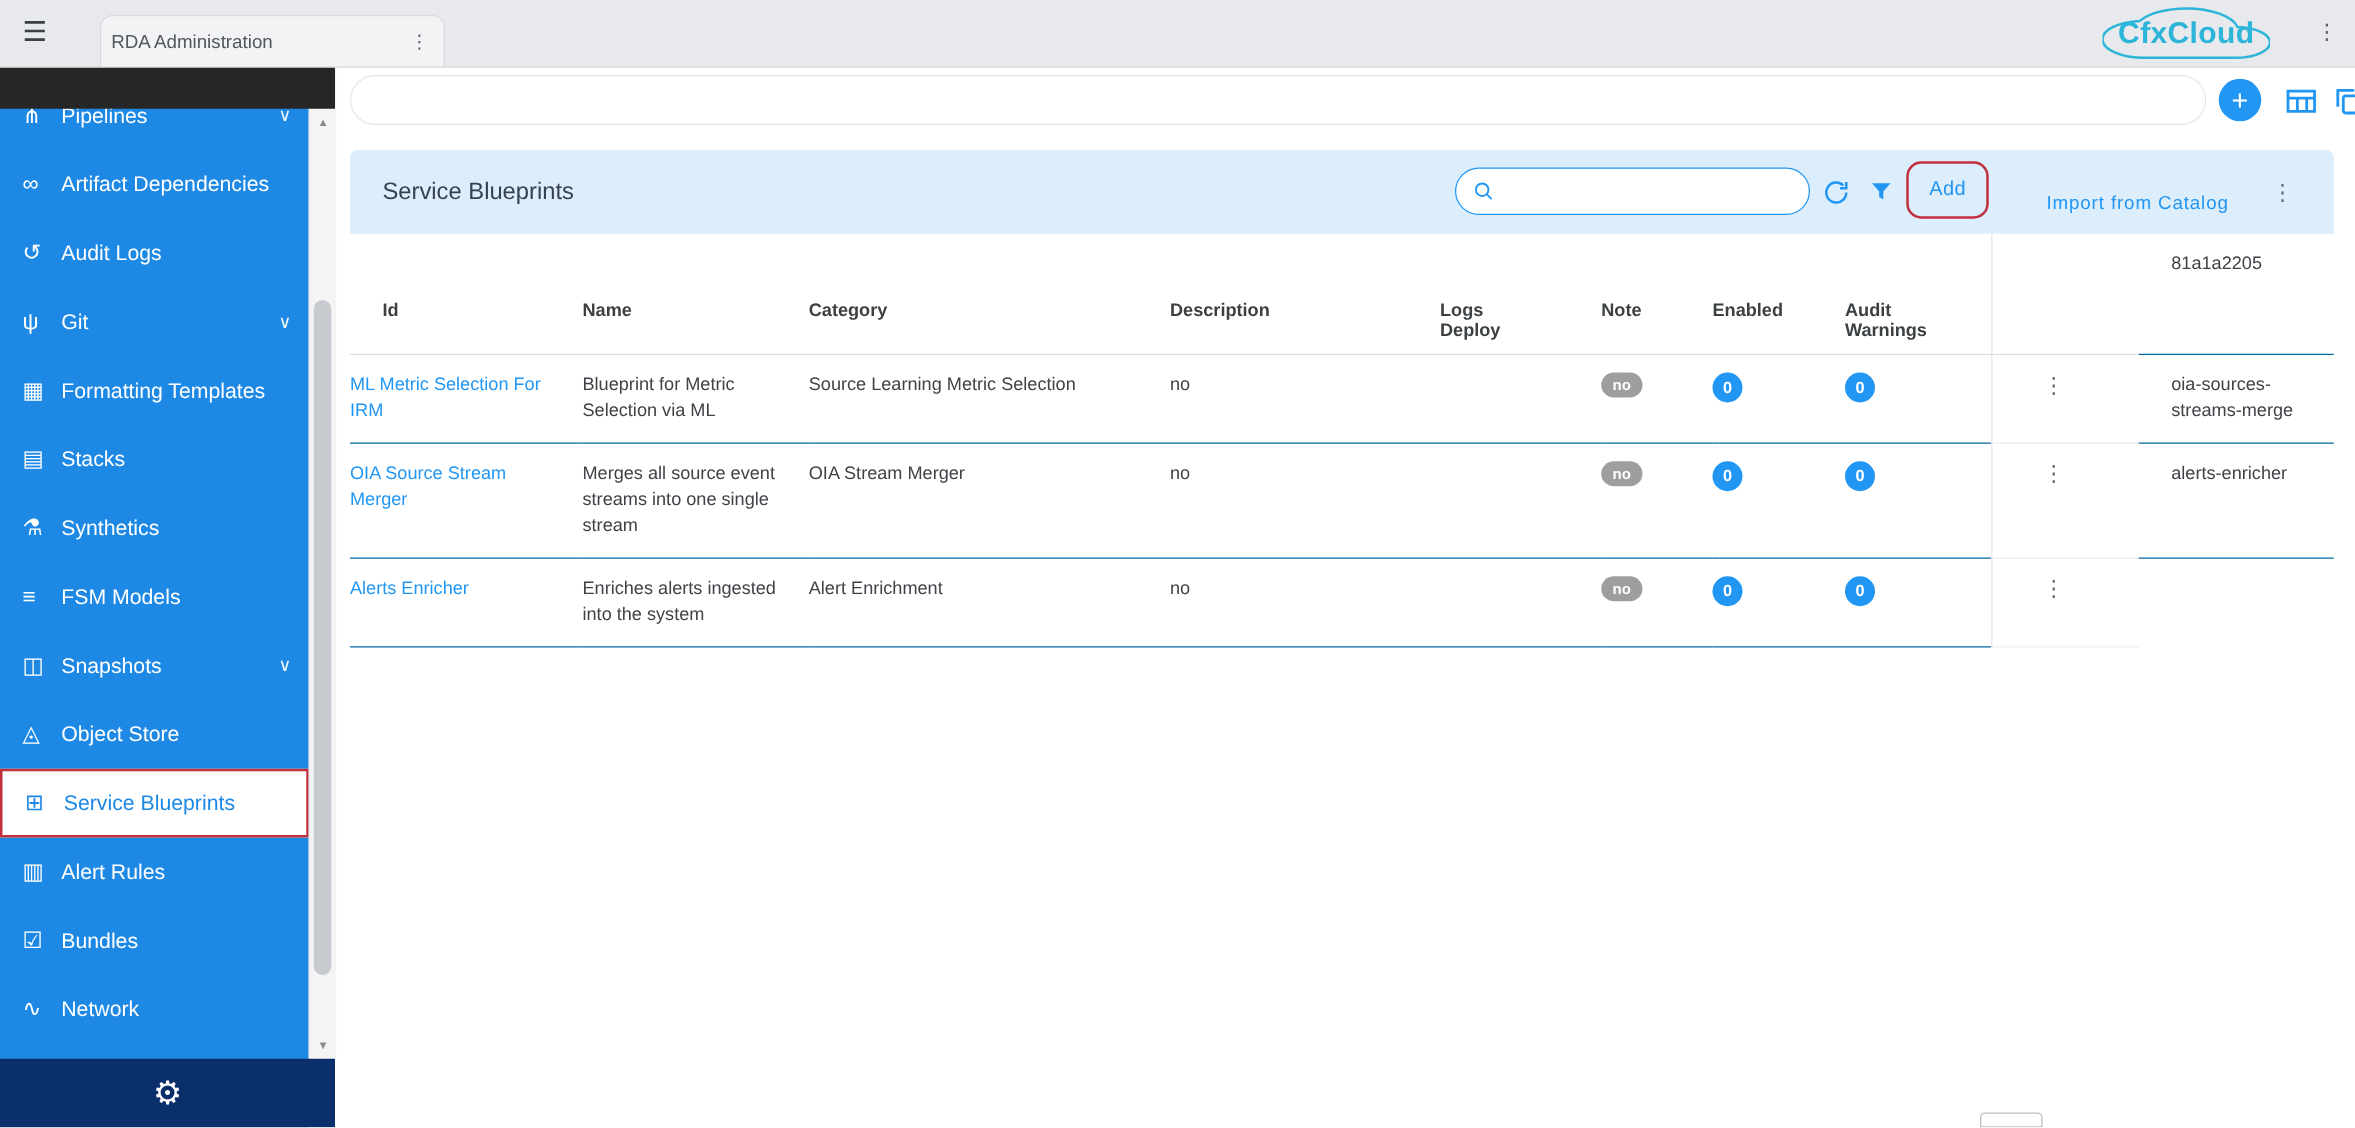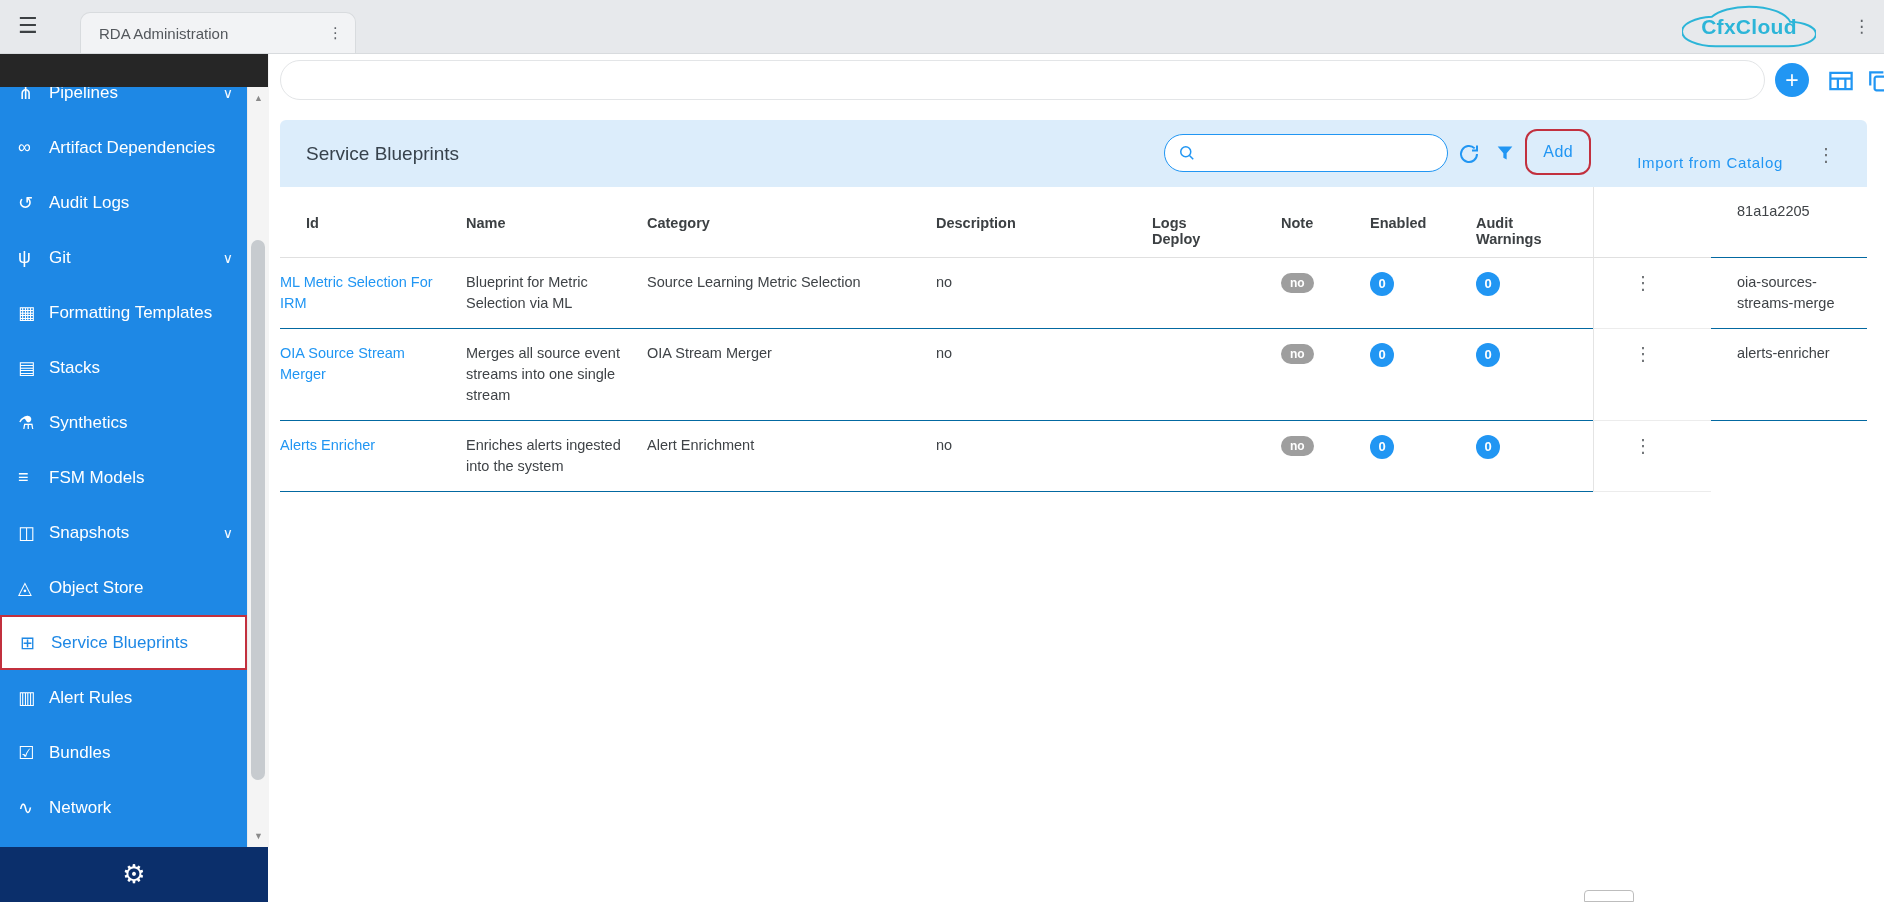--- a/index.html
+++ b/index.html
@@ -5,27 +5,27 @@
   html,body { margin:0; padding:0; background:#fff; }
   .screen { position:relative; width:1884px; height:902px; background:#fff; overflow:hidden;
             font-family:"Liberation Sans","DejaVu Sans",sans-serif; }
 
   
   .topbar { position:absolute; top:0; left:0; right:0; height:53px; background:#E7E9EC;
             border-bottom:1px solid #D8DBDE; z-index:5; }
   .hamburger { position:absolute; left:18px; top:13px; font-size:22px; color:#3c4043; cursor:pointer; }
   .tab { position:absolute; left:80px; bottom:0; width:276px; height:41px; background:#F2F3F5;
          border:1px solid #D8DBDE; border-bottom:none; border-radius:10px 10px 0 0;
-         display:flex; align-items:center; padding:0 12px 0 18px; box-sizing:border-box; }
+         display:flex; align-items:center; padding:0 12px 0 8px; box-sizing:border-box; }
   .tab-title { font-size:15px; color:#53575C; flex:1; white-space:nowrap; overflow:hidden; }
   .tab-dots { color:#5F6368; font-size:15px; cursor:pointer; }
   .logo { position:absolute; right:68px; top:3px; width:134px; height:47px; }
   .logo svg { position:absolute; inset:0; width:100%; height:100%; }
   .logo-text { position:absolute; inset:0; display:flex; align-items:center; justify-content:center;
-               color:#2CB5D8; font-size:21px; font-weight:bold; letter-spacing:.3px; }
+               color:#2CB5D8; font-size:24px; font-weight:bold; letter-spacing:.3px; }
   .top-dots { position:absolute; right:14px; top:16px; color:#5F6368; font-size:17px; cursor:pointer; }
 
   
   .sidebar { position:absolute; top:53px; left:0; width:247px; bottom:0; background:#1E88E5; z-index:1; }
   .nav-list { list-style:none; margin:0; padding:0; position:absolute; top:12px; left:0; right:0; }
   .nav-item { height:55px; display:flex; align-items:center; padding:0 14px 0 18px; color:#fff;
               font-size:17px; cursor:pointer; box-sizing:border-box; }
   .nav-icon { width:31px; font-size:18px; flex:none; }
   .nav-label { flex:1; white-space:nowrap; }
   .nav-chevron { font-size:14px; opacity:.95; }
@@ -70,22 +70,22 @@
   .hdr-icon.funnel { right:349px; }
   .add-annot { position:absolute; right:276px; top:9px; border:2px solid #C2303E; border-radius:12px; }
   .add-btn { background:transparent; border:none; color:#2196F3; font-size:16px; padding:12px 16px;
              cursor:pointer; font-family:inherit; letter-spacing:.4px; }
   .import-btn { position:absolute; right:78px; top:0; height:84px; background:transparent; border:none;
                 color:#2196F3; font-size:15px; letter-spacing:.7px; cursor:pointer; font-family:inherit; }
   .kebab { position:absolute; right:32px; top:24px; color:#6B6F73; font-size:18px; cursor:pointer; }
 
   
   .table { display:grid; grid-template-columns:186px 181px 289px 216px 129px 89px 106px 117px 118px 1fr; }
-  .th { padding:28px 18px 10px 0; font-size:14.5px; font-weight:600; color:#3C4043;
-        border-bottom:1px solid #E0E0E0; }
+  .th { padding:16px 18px 10px 0; font-size:14.5px; font-weight:600; color:#3C4043;
+        border-bottom:1px solid #E0E0E0;margin-top:38px; }
   .th.first { padding-left:26px; }
   .th .narrow { display:inline-block; max-width:64px; }
   .td { padding:14px 20px 14px 0; font-size:14.5px; color:#3F4347; border-bottom:1px solid #0369a1;
         line-height:1.45; }
   .td.first { padding-left:26px; }
   .td .link { color:#2196F3; cursor:pointer; }
   .td .desc { display:inline-block; max-width:252px; }
   .actions-cell { border-left:1px solid #E4E4E4; border-bottom:1px solid #ECECEC;
                   padding:14px 0 0 40px; }
   .actions-cell.head { border-bottom:1px solid #E0E0E0; }

